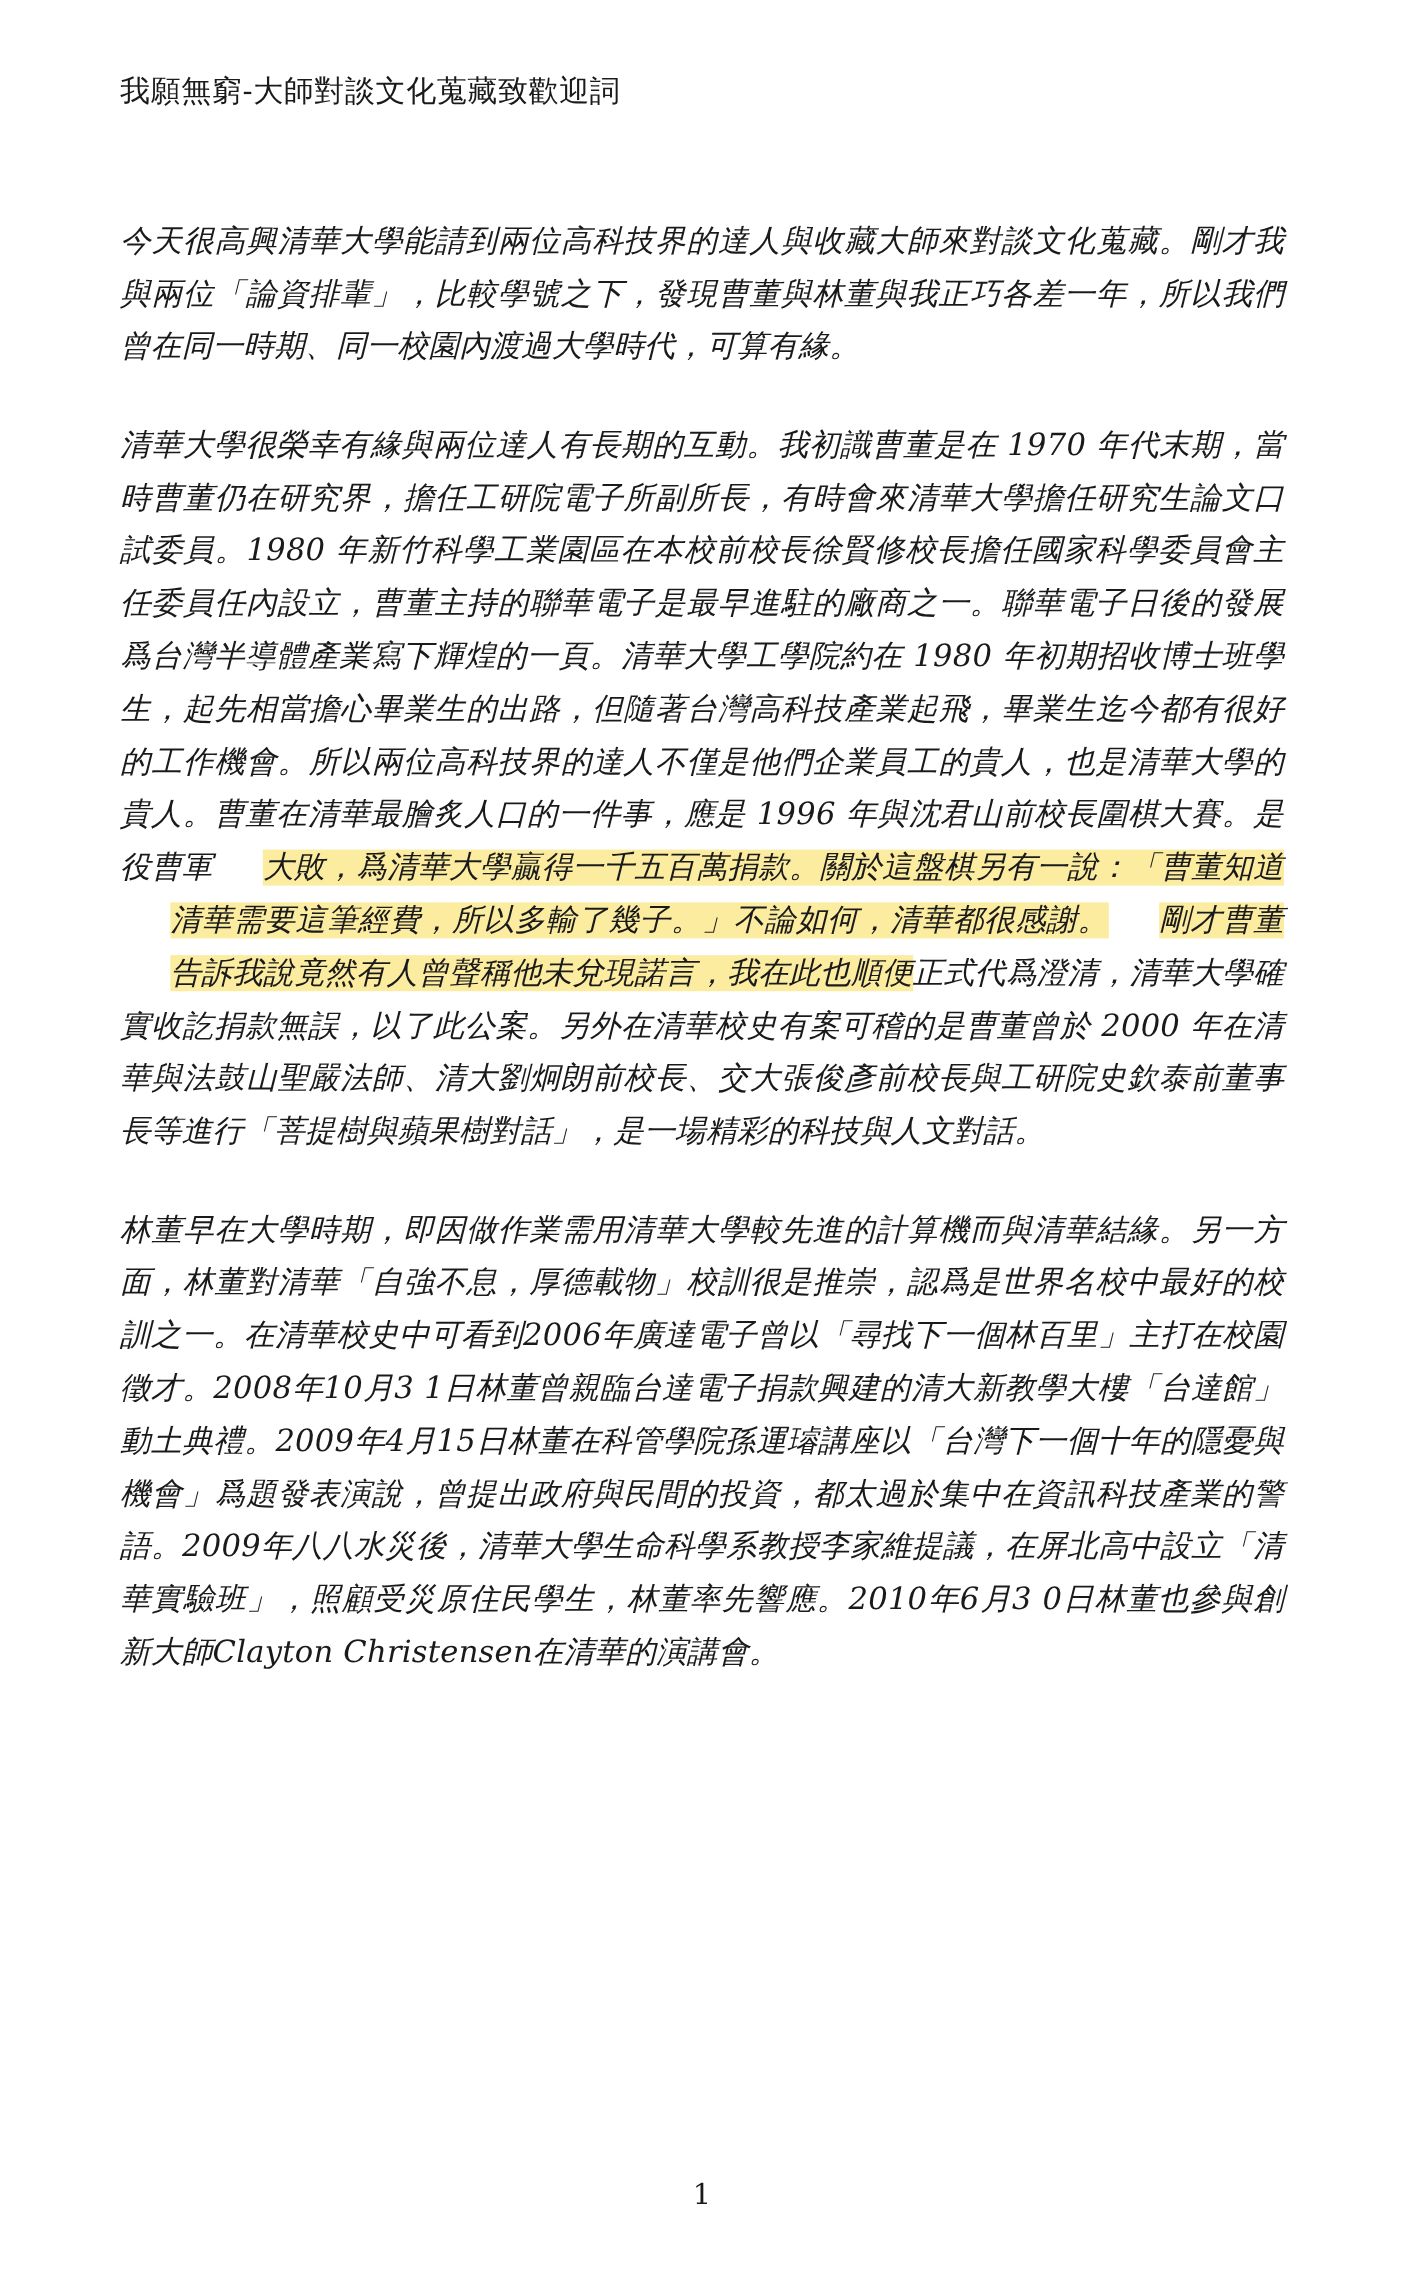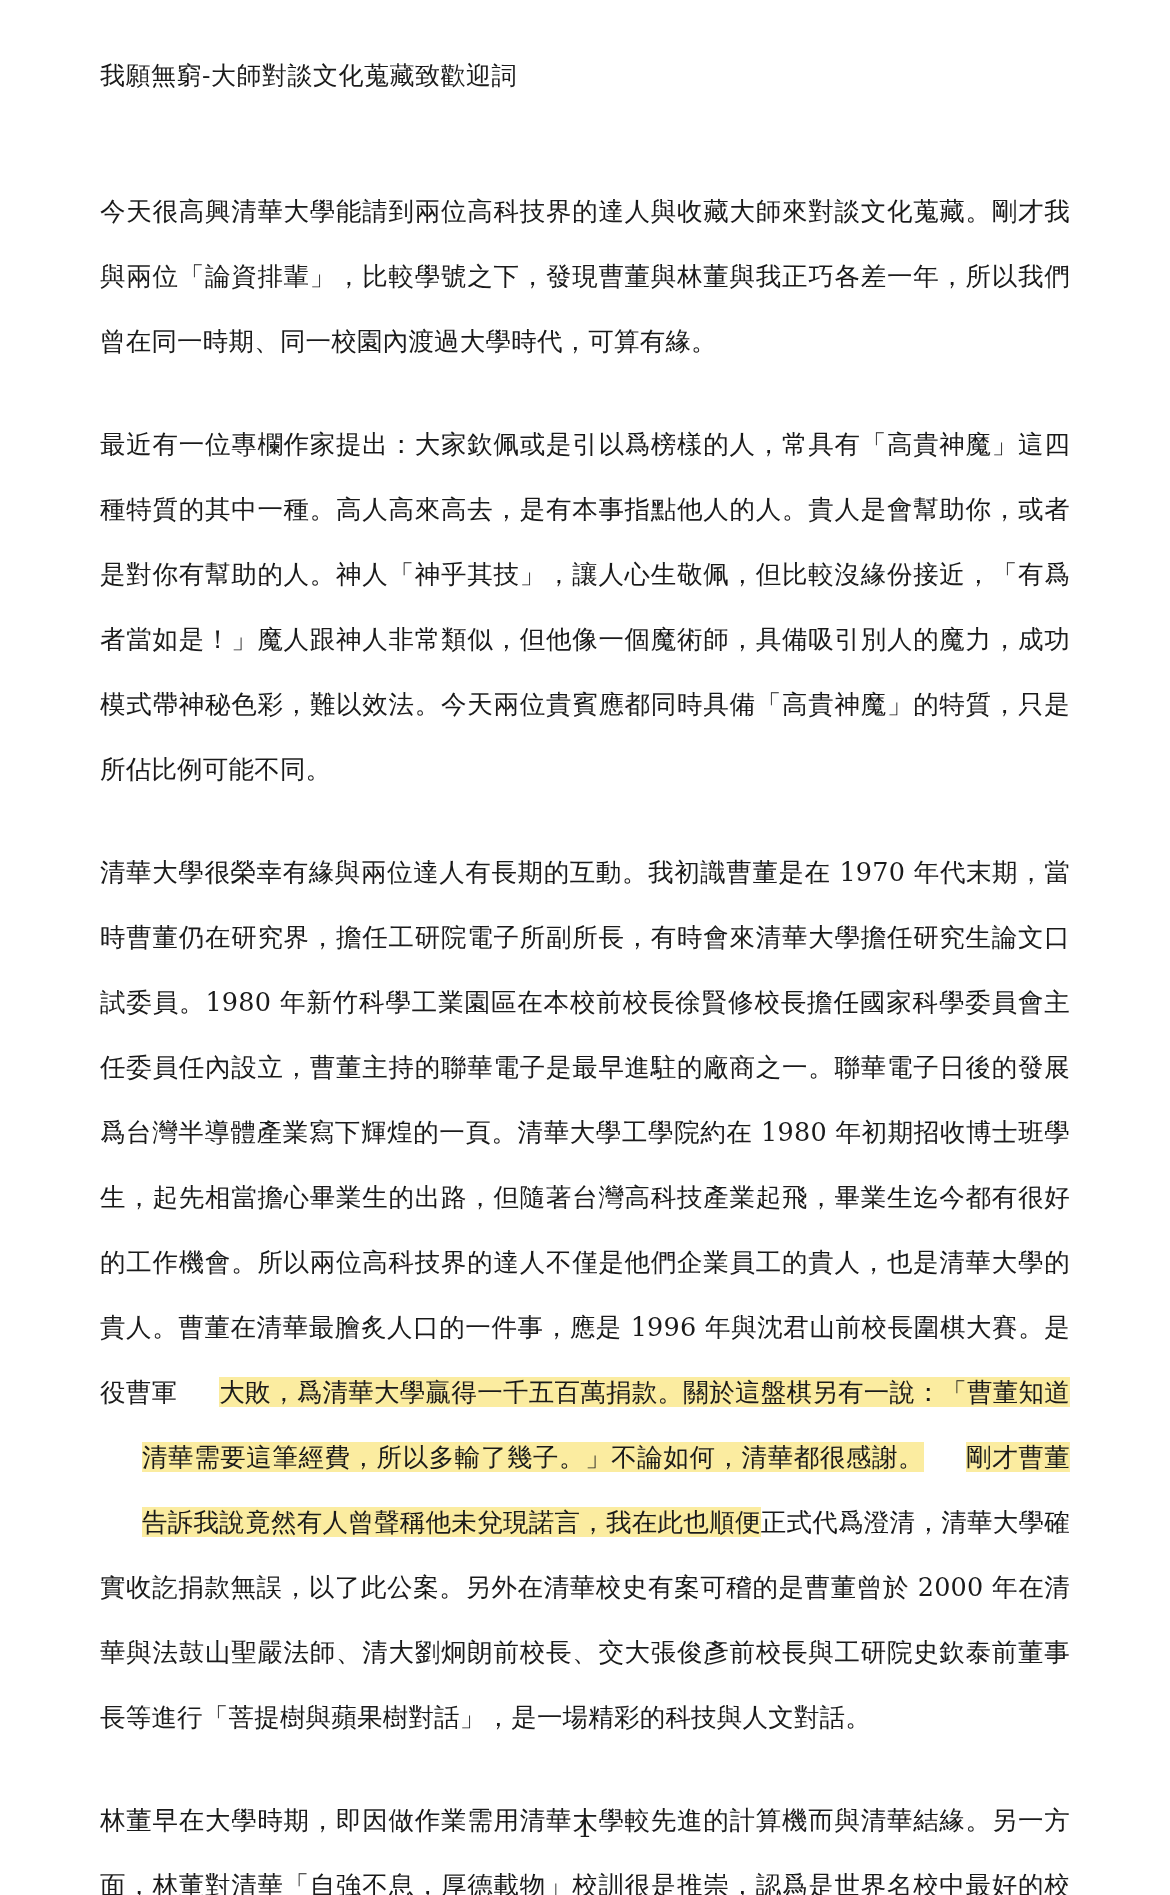--- a/index.html
+++ b/index.html
@@ -24,25 +24,26 @@
   }
   .doc-title {
     font-size: 25px;
     line-height: 1.4;
     letter-spacing: 0.5px;
     margin: 0 0 86px 0;
     font-weight: 400;
   }
   .para {
     font-size: 25.5px;
-    line-height: 65px;
+    line-height: 44px;
     letter-spacing: 0.2px;
     margin: 0 0 38px 0;
     text-align: justify;
     text-justify: inter-ideograph;
+    font-style: italic;
   }
   .para:last-of-type {
     margin-bottom: 16px;
   }
   .hl {
     background: #fbeca0;
     box-decoration-break: clone;
     margin-left: 42px;
     -webkit-box-decoration-break: clone;
   }
@@ -59,23 +60,20 @@
 <body>
 
 <div class="page">
 
   <h1 class="doc-title">我願無窮-大師對談文化蒐藏致歡迎詞</h1>
 
   <p class="para">
     <span>今天很高興清華大學能請到兩位高科技界的達人與收藏大師來對談文化蒐藏。剛才我與兩位「論資排輩」，比較學號之下，發現曹董與林董與我正巧各差一年，所以我們曾在同一時期、同一校園內渡過大學時代，可算有緣。</span>
   </p>
 
-  <p class="para">
-    <span>最近有一位專欄作家提出：大家欽佩或是引以爲榜樣的人，常具有「高貴神魔」這四種特質的其中一種。高人高來高去，是有本事指點他人的人。貴人是會幫助你，或者是對你有幫助的人。神人「神乎其技」，讓人心生敬佩，但比較沒緣份接近，「有爲者當如是！」魔人跟神人非常類似，但他像一個魔術師，具備吸引別人的魔力，成功模式帶神秘色彩，難以效法。今天兩位貴賓應都同時具備「高貴神魔」的特質，只是所佔比例可能不同。</span>
-  </p>
 
   <p class="para">
     <span>清華大學很榮幸有緣與兩位達人有長期的互動。我初識曹董是在 1970 年代末期，當時曹董仍在研究界，擔任工研院電子所副所長，有時會來清華大學擔任研究生論文口試委員。1980 年新竹科學工業園區在本校前校長徐賢修校長擔任國家科學委員會主任委員任內設立，曹董主持的聯華電子是最早進駐的廠商之一。聯華電子日後的發展爲台灣半導體產業寫下輝煌的一頁。清華大學工學院約在 1980 年初期招收博士班學生，起先相當擔心畢業生的出路，但隨著台灣高科技產業起飛，畢業生迄今都有很好的工作機會。所以兩位高科技界的達人不僅是他們企業員工的貴人，也是清華大學的貴人。曹董在清華最膾炙人口的一件事，應是 1996 年與沈君山前校長圍棋大賽。是役曹軍</span><span class="hl">大敗，爲清華大學贏得一千五百萬捐款。關於這盤棋另有一說：「曹董知道清華需要這筆經費，所以多輸了幾子。」不論如何，清華都很感謝。</span><span class="hl">剛才曹董告訴我說竟然有人曾聲稱他未兌現諾言，我在此也順便</span><span>正式代爲澄清，清華大學確實收訖捐款無誤，以了此公案。另外在清華校史有案可稽的是曹董曾於 2000 年在清華與法鼓山聖嚴法師、清大劉炯朗前校長、交大張俊彥前校長與工研院史欽泰前董事長等進行「菩提樹與蘋果樹對話」，是一場精彩的科技與人文對話。</span>
   </p>
 
   <p class="para">
     <span>林董早在大學時期，即因做作業需用清華大學較先進的計算機而與清華結緣。另一方面，林董對清華「自強不息，厚德載物」校訓很是推崇，認爲是世界名校中最好的校訓之一。在清華校史中可看到2006年廣達電子曾以「尋找下一個林百里」主打在校園徵才。2008年10月3 1日林董曾親臨台達電子捐款興建的清大新教學大樓「台達館」動土典禮。2009年4月15日林董在科管學院孫運璿講座以「台灣下一個十年的隱憂與機會」爲題發表演說，曾提出政府與民間的投資，都太過於集中在資訊科技產業的警語。2009年八八水災後，清華大學生命科學系教授李家維提議，在屏北高中設立「清華實驗班」，照顧受災原住民學生，林董率先響應。2010年6月3 0日林董也參與創新大師Clayton Christensen在清華的演講會。</span>
   </p>
 
   <div class="page-number">1</div>

